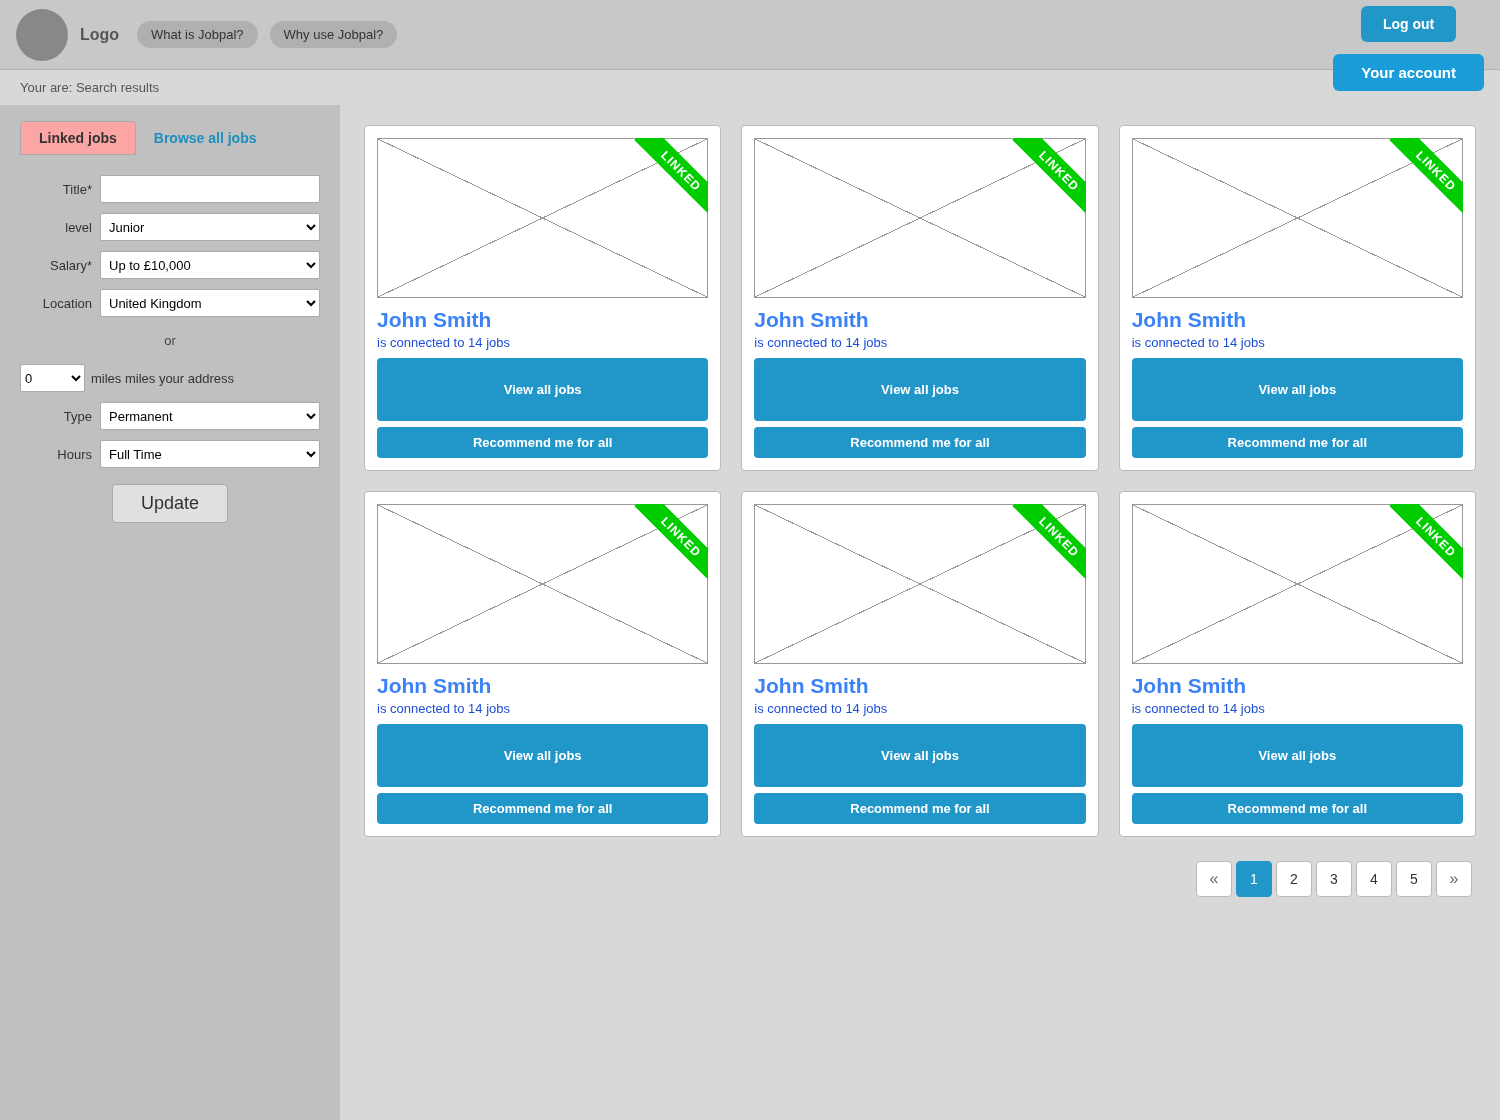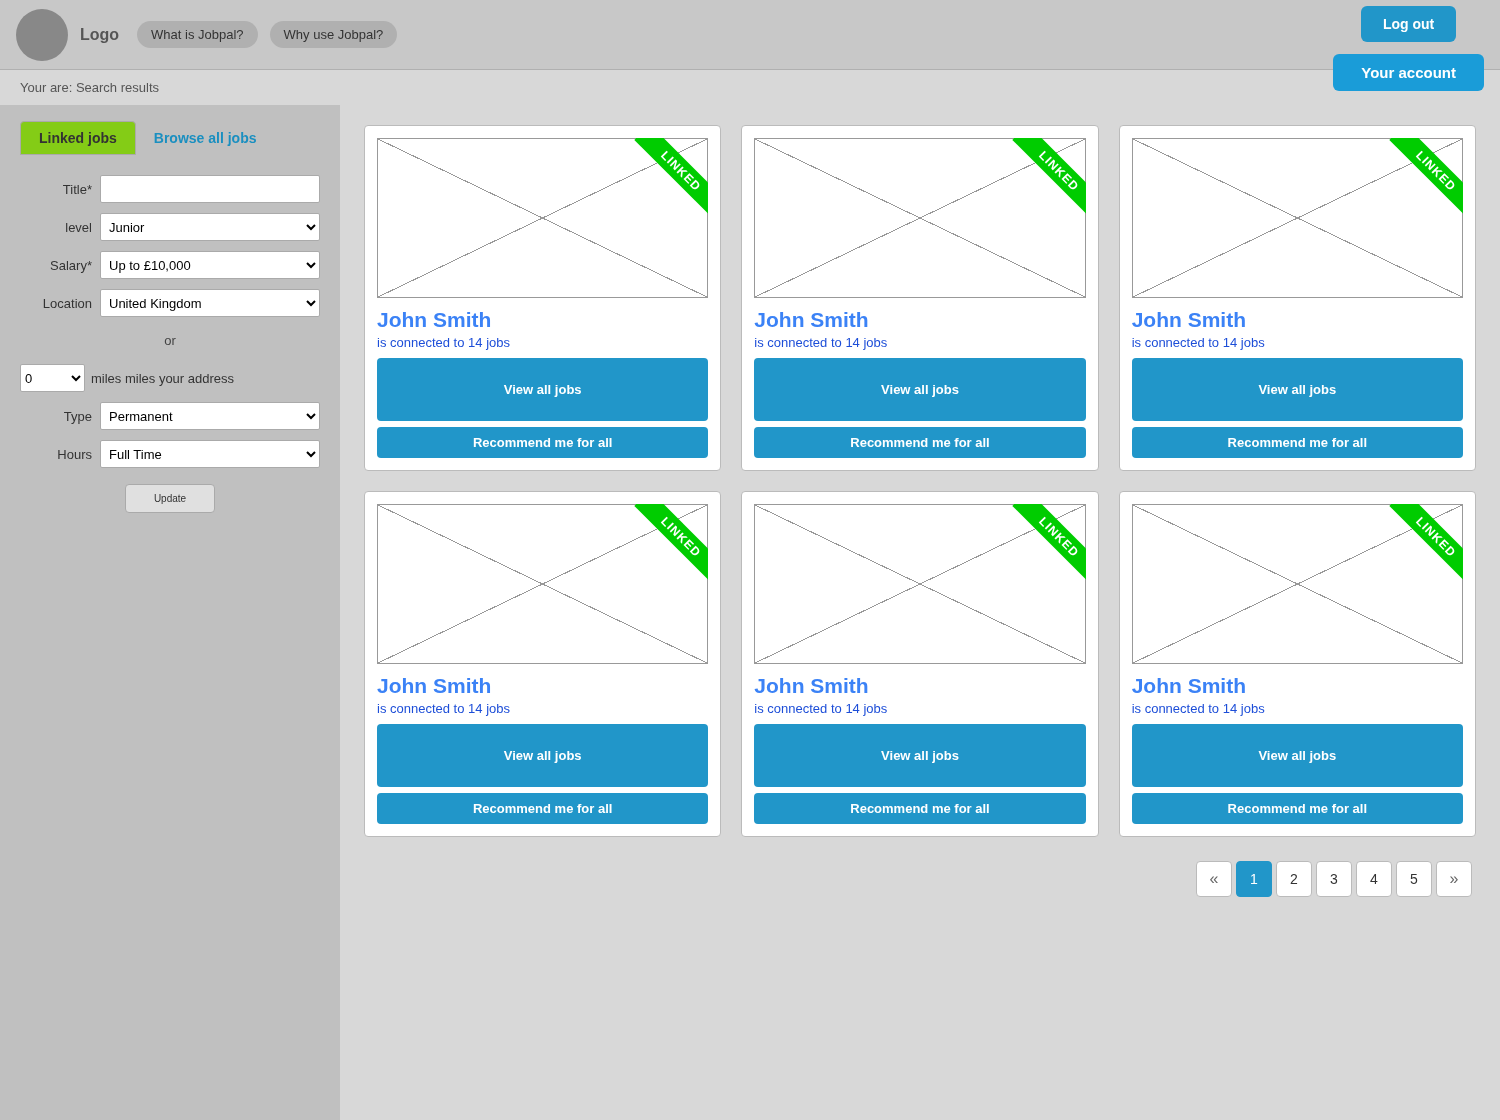--- a/index.html
+++ b/index.html
@@ -86,21 +86,21 @@
       padding: 16px 20px;
       flex-shrink: 0;
     }
     .tabs-row {
       display: flex;
       gap: 0;
       margin-bottom: 20px;
       border-bottom: none;
     }
     .tab-linked {
-      background: #84cc16;
+      background: #fca5a5;
       border: 1px solid #aaa;
       border-radius: 4px 4px 0 0;
       padding: 8px 18px;
       font-size: 14px;
       font-weight: bold;
       color: #333;
       cursor: pointer;
     }
     .tab-browse {
       padding: 8px 18px;
@@ -167,21 +167,21 @@
     }
     .miles-label { font-size: 13px; color: #333; }
 
     .update-btn {
       display: block;
       margin: 16px auto 0 auto;
       background: #e0e0e0;
       border: 1px solid #aaa;
       border-radius: 4px;
       padding: 8px 28px;
-      font-size: 10px;
+      font-size: 18px;
       cursor: pointer;
       color: #333;
     }
 
     
     .content {
       flex: 1;
       background: #d8d8d8;
       padding: 20px 24px;
     }

